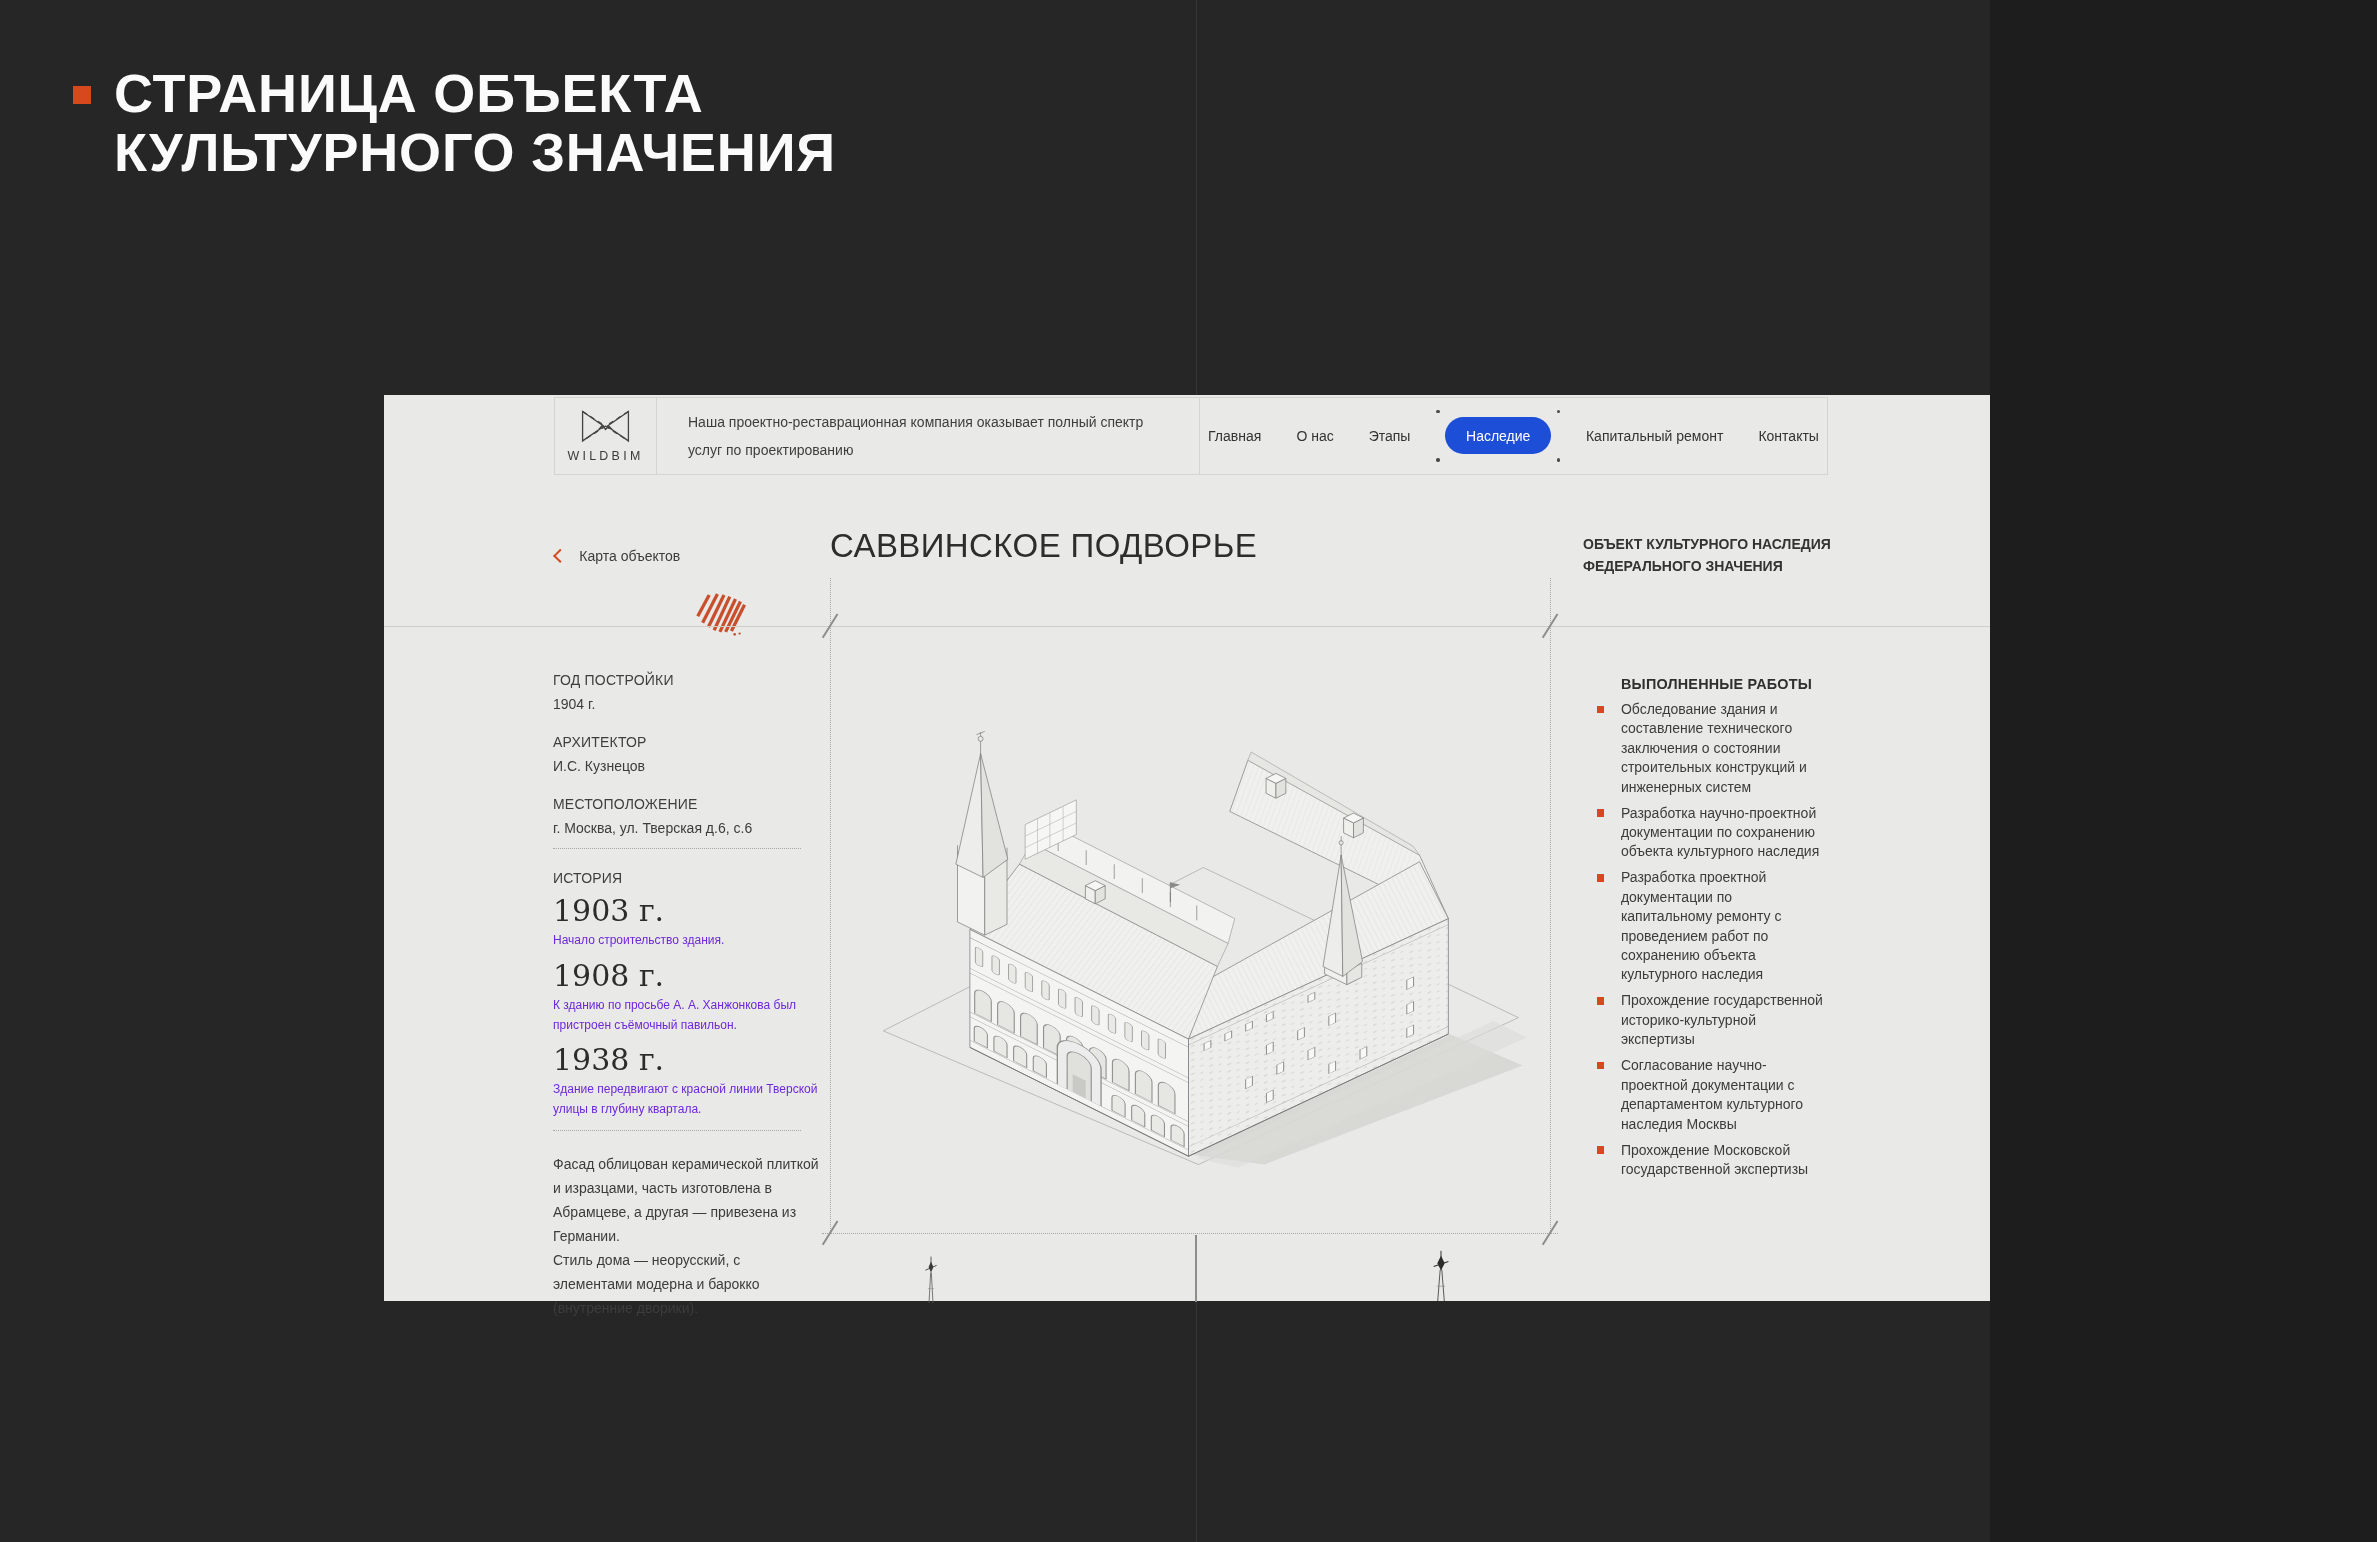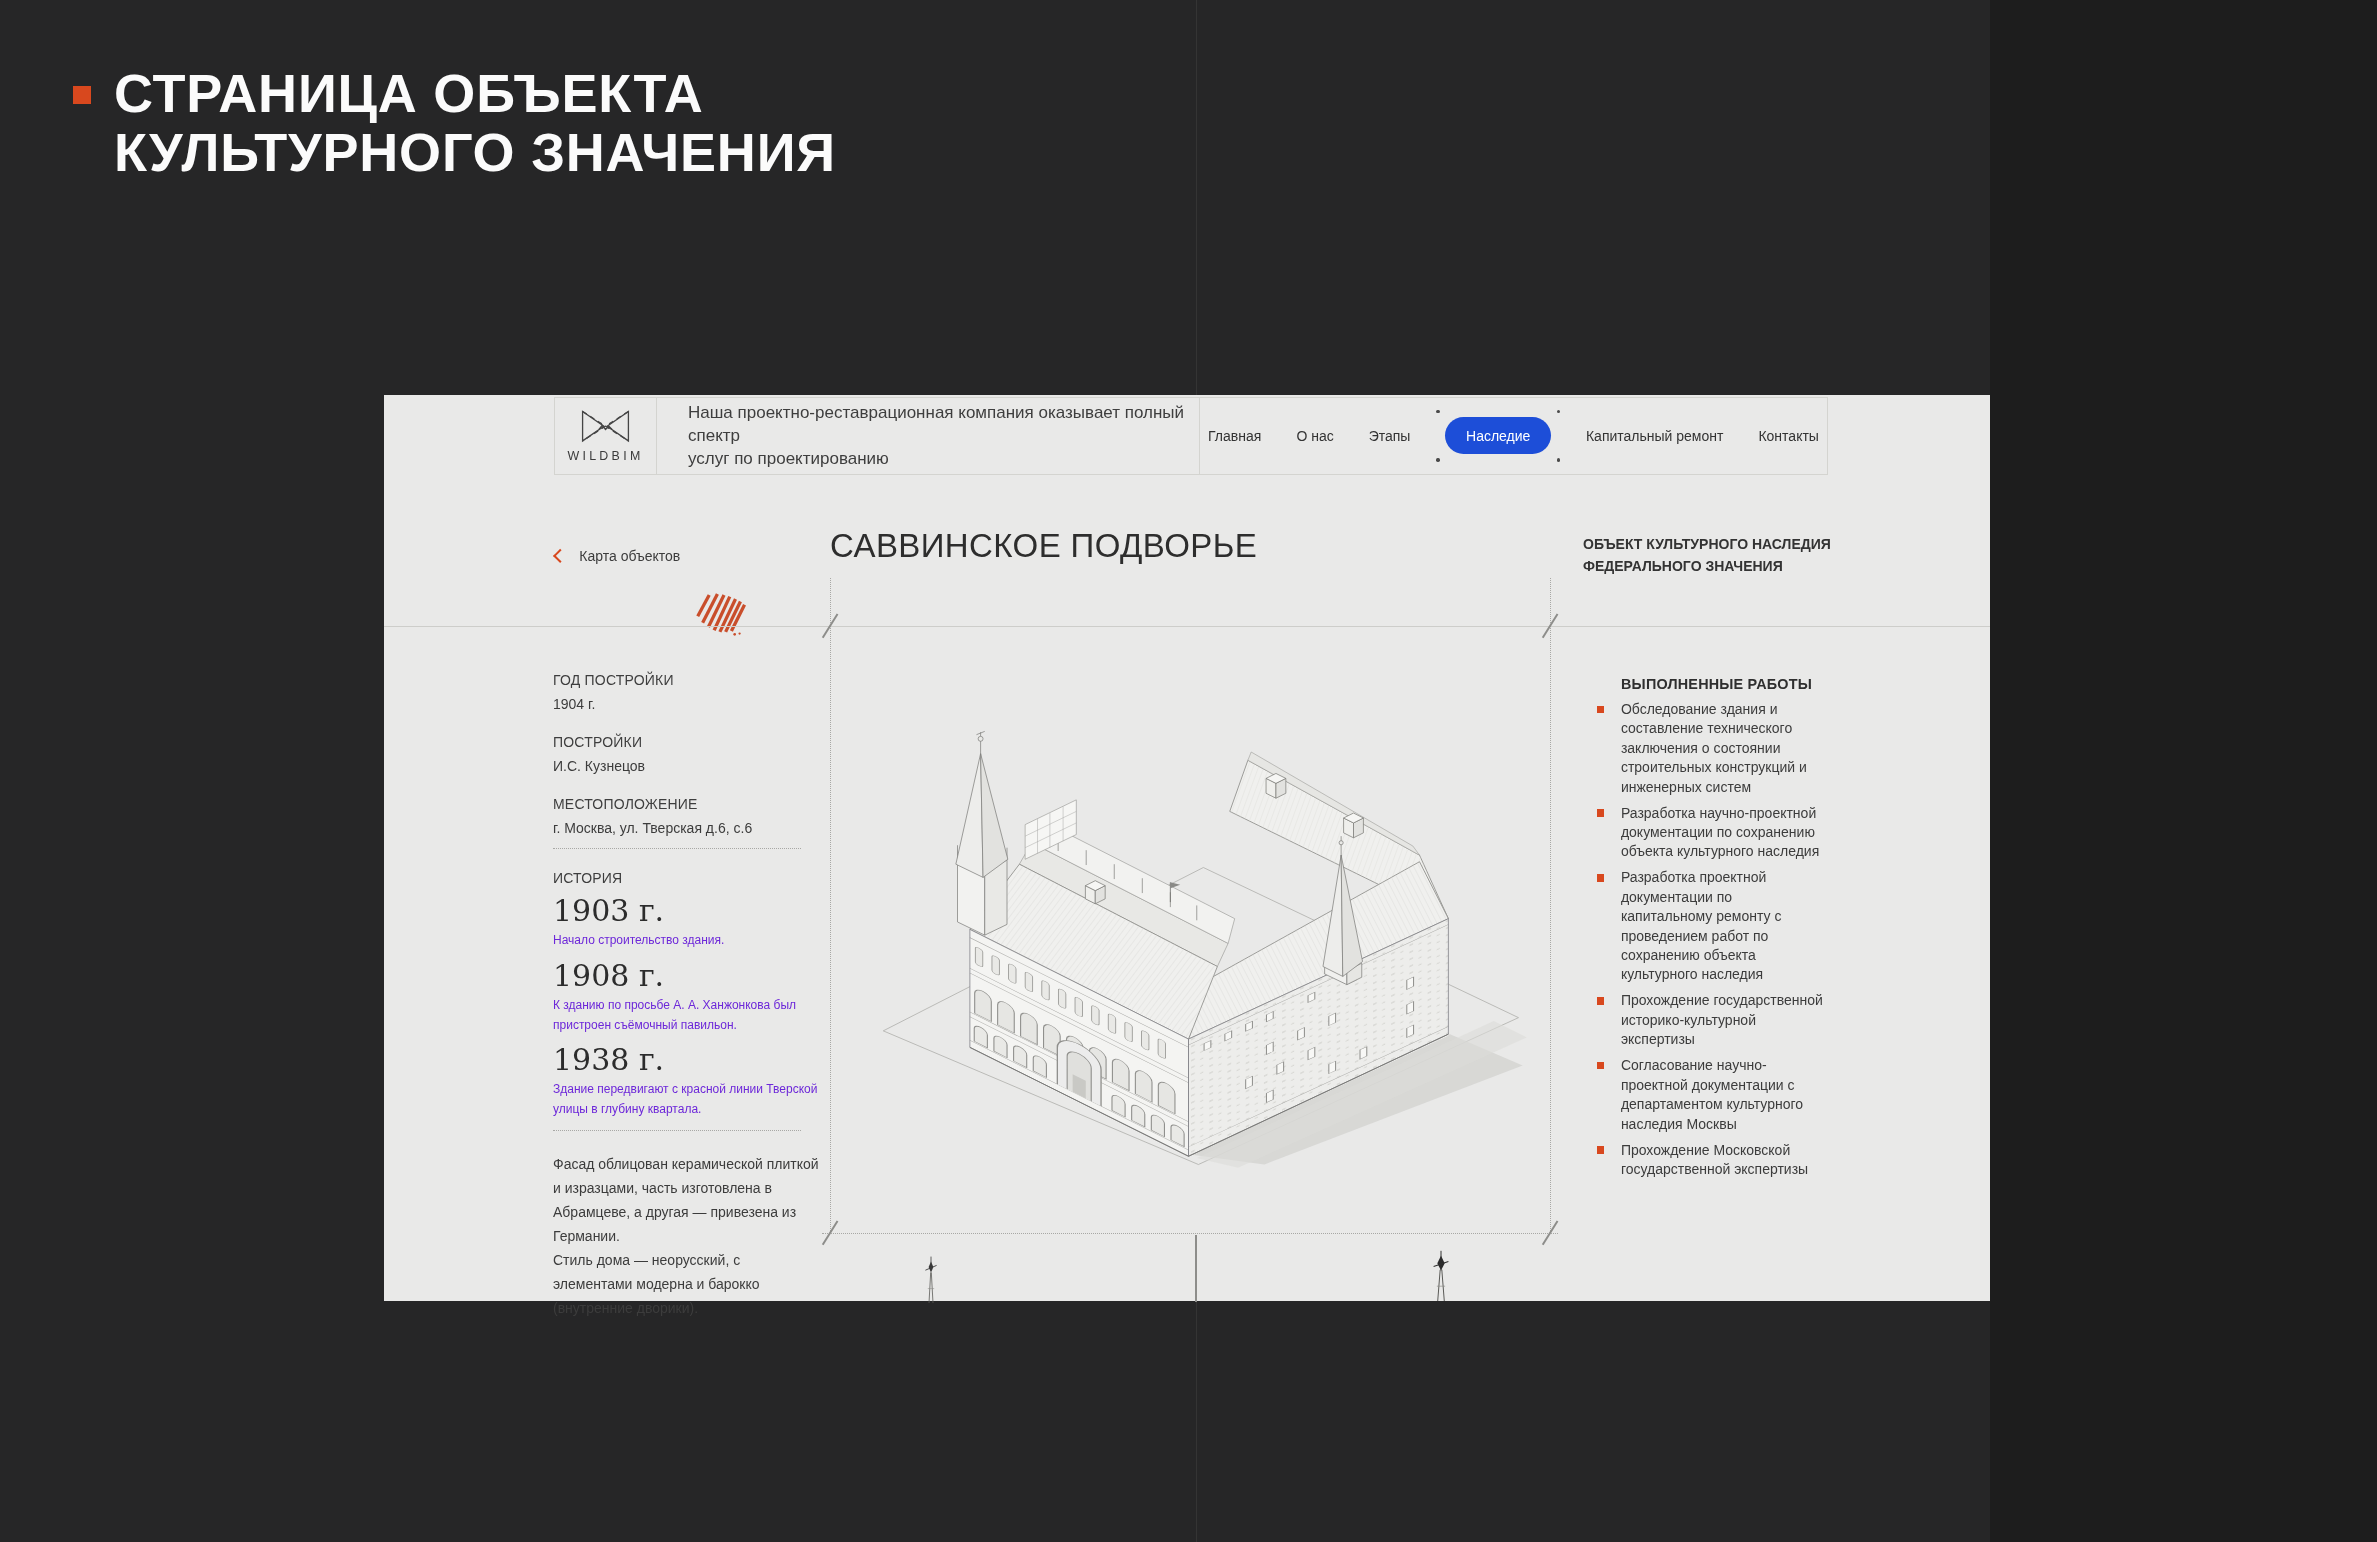--- a/index.html
+++ b/index.html
@@ -15,21 +15,21 @@
   
   .page{position:absolute;left:384px;top:395px;width:1610px;height:906px;background:#e9e9e8;color:#3c3c3c;}
 
   
   .hdr{position:absolute;left:170px;top:1.7px;width:1274px;height:78px;border:0.8px solid #d4d4d0;
        display:flex;box-sizing:border-box;background:#e9e9e8;}
   .hdr-logo{width:101px;border-right:0.8px solid #d4d4d0;display:flex;flex-direction:column;
             align-items:center;justify-content:center;gap:0.8px;}
   .logo-word{font-size:12.4px;letter-spacing:3.3px;color:#3b3b3b;}
   .hdr-desc{width:543px;border-right:0.8px solid #d4d4d0;display:flex;align-items:center;
-            padding-left:31px;box-sizing:border-box;font-size:17px;line-height:23px;color:#3e3e3e;white-space:pre-line;}
+            padding-left:31px;box-sizing:border-box;font-size:14px;line-height:28px;color:#3e3e3e;white-space:pre-line;}
   .hdr-nav{flex:1;display:flex;align-items:center;justify-content:center;gap:35px;font-size:14px;color:#333;}
   .nav-item{cursor:pointer;}
   .nav-pill{position:relative;background:#1d4ed8;color:#fff;padding:10.7px 20.6px;border-radius:21.5px;cursor:pointer;}
   .pill-dot{position:absolute;width:3.3px;height:3.3px;background:#4a4a4a;border-radius:50%;}
   .pd-tl{left:-9px;top:-7.4px;}.pd-tr{right:-9px;top:-7.4px;}.pd-bl{left:-9px;bottom:-7.4px;}.pd-br{right:-9px;bottom:-7.4px;}
 
   
   .back{position:absolute;left:171px;top:153px;display:flex;align-items:center;gap:14px;
         font-size:14px;color:#3c3c3c;cursor:pointer;}
   .chev{width:8.3px;height:8.3px;border-left:2.1px solid #d8481e;border-bottom:2.1px solid #d8481e;
@@ -154,21 +154,21 @@
     <div class="slash s2"></div>
     <div class="slash s3"></div>
     <div class="slash s4"></div>
 
     <div class="details">
       <div class="d-group">
         <div class="d-label">ГОД ПОСТРОЙКИ</div>
         <div class="d-value">1904 г.</div>
       </div>
       <div class="d-group">
-        <div class="d-label">ПОСТРОЙКИ</div>
+        <div class="d-label">АРХИТЕКТОР</div>
         <div class="d-value">И.С. Кузнецов</div>
       </div>
       <div class="d-group">
         <div class="d-label">МЕСТОПОЛОЖЕНИЕ</div>
         <div class="d-value">г. Москва, ул. Тверская д.6, с.6</div>
       </div>
     </div>
     <div class="dashed dv1"></div>
     <div class="hist-label">ИСТОРИЯ</div>
     <div class="hist">

